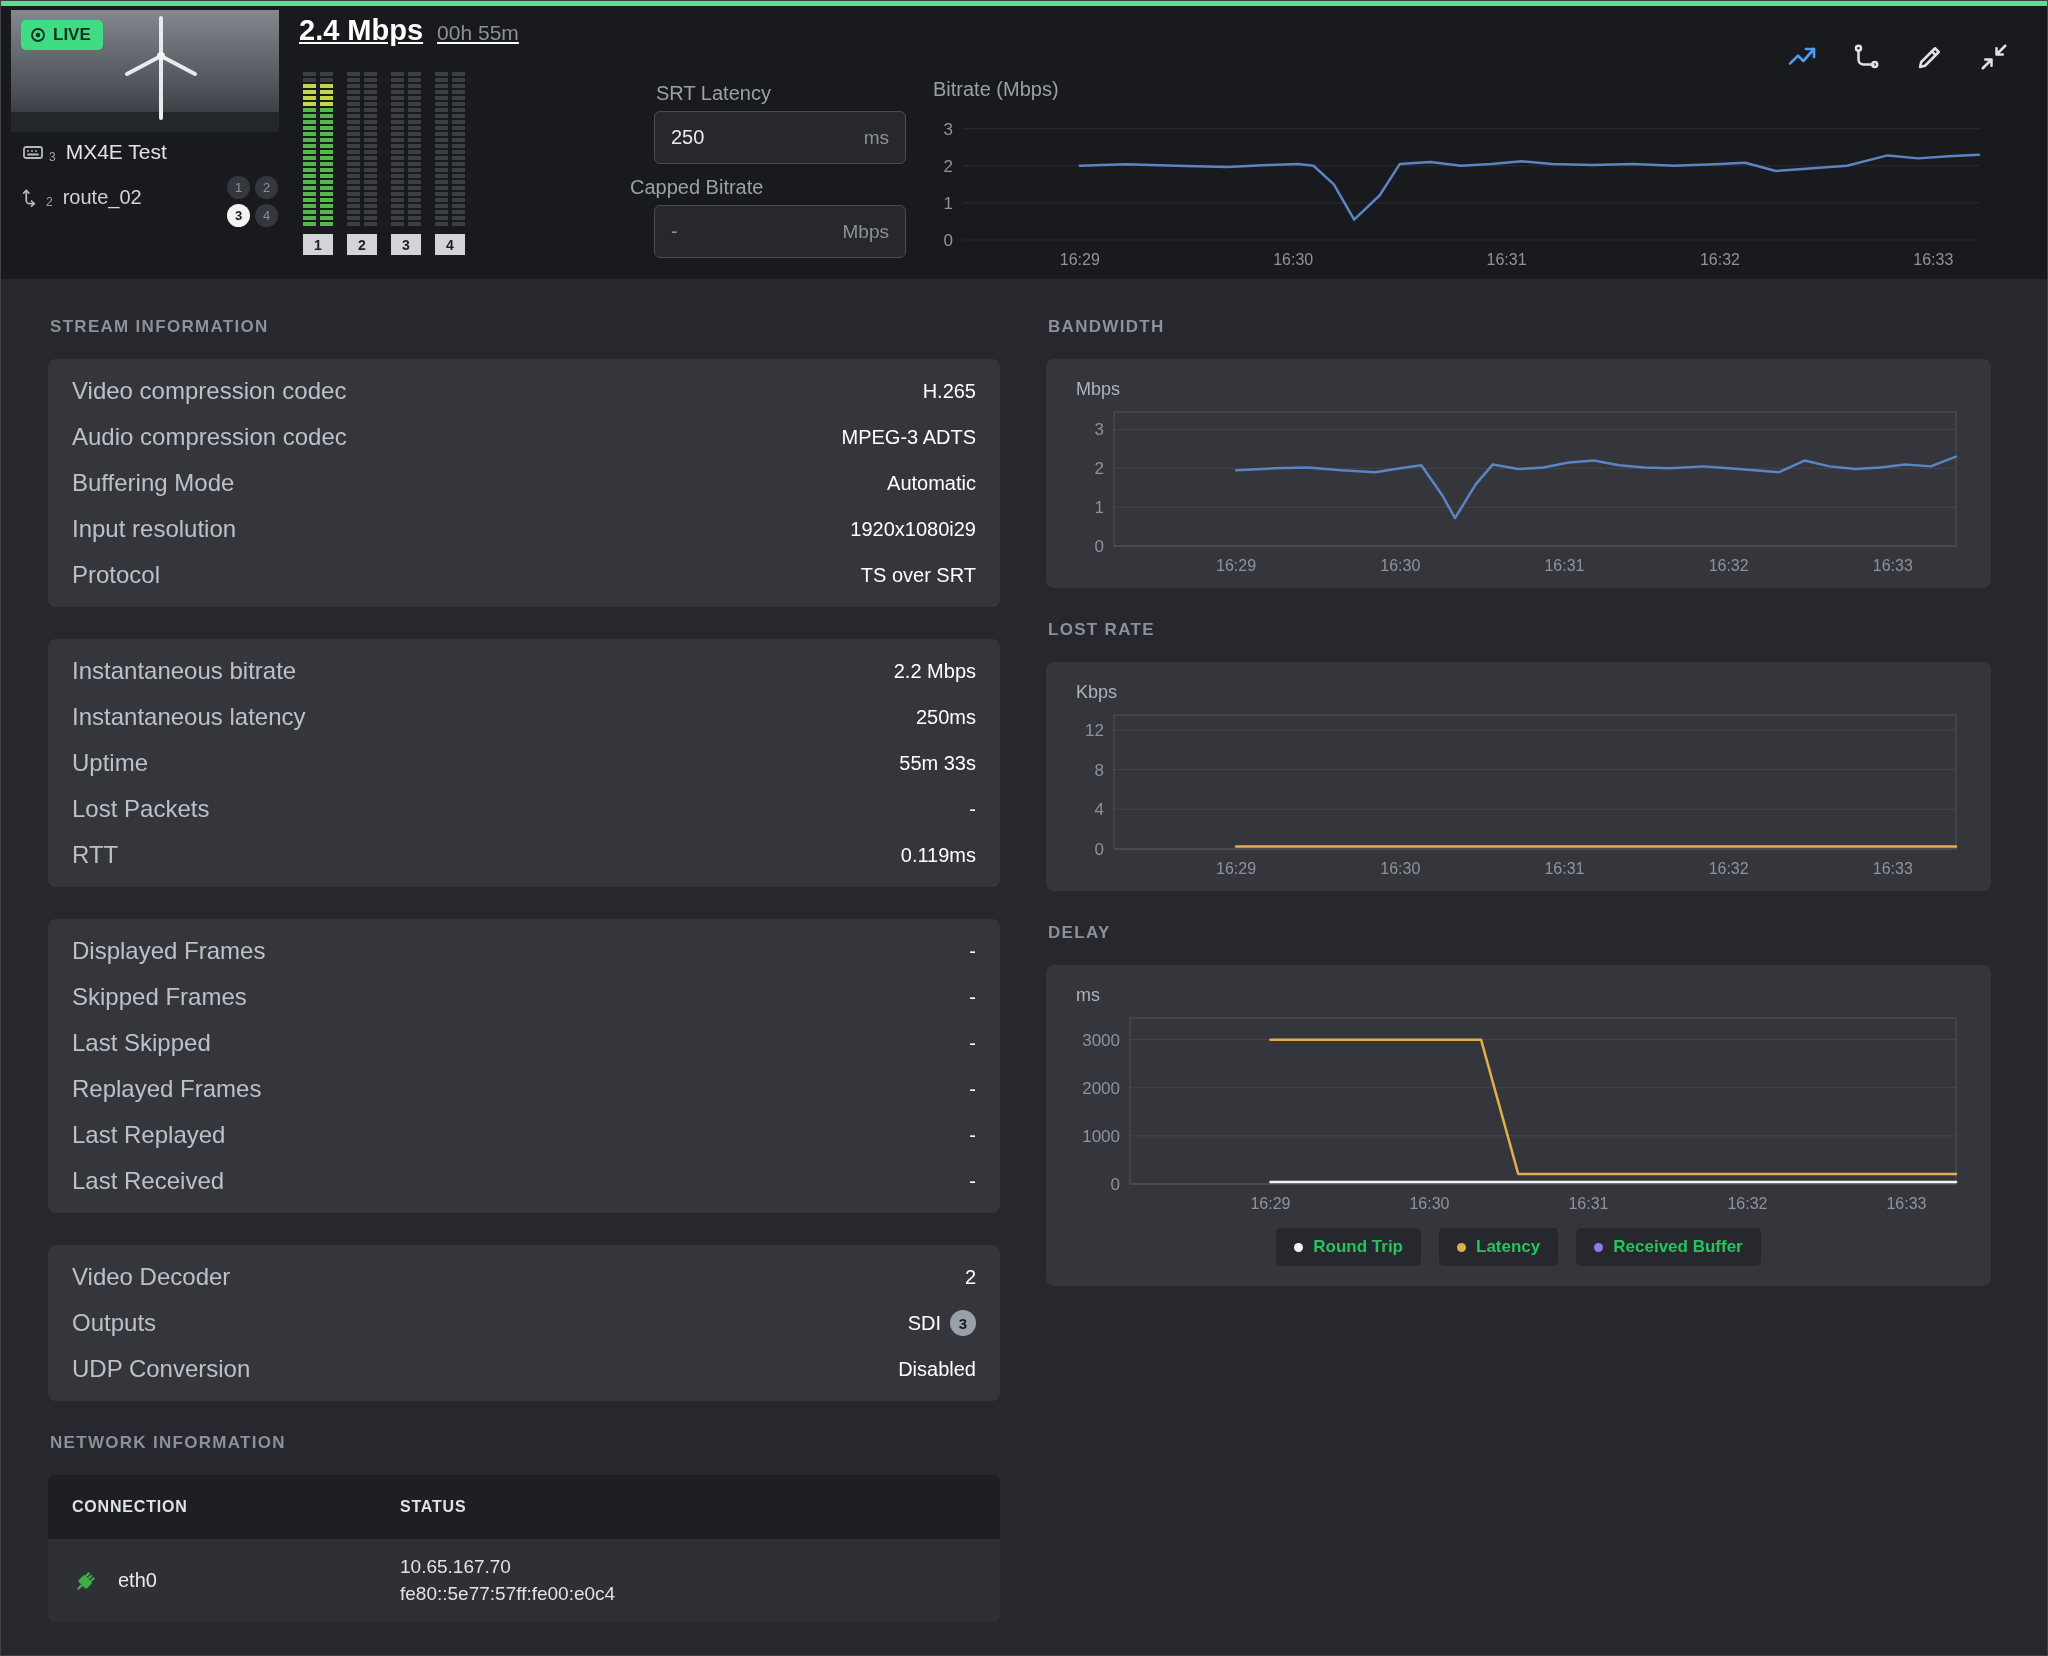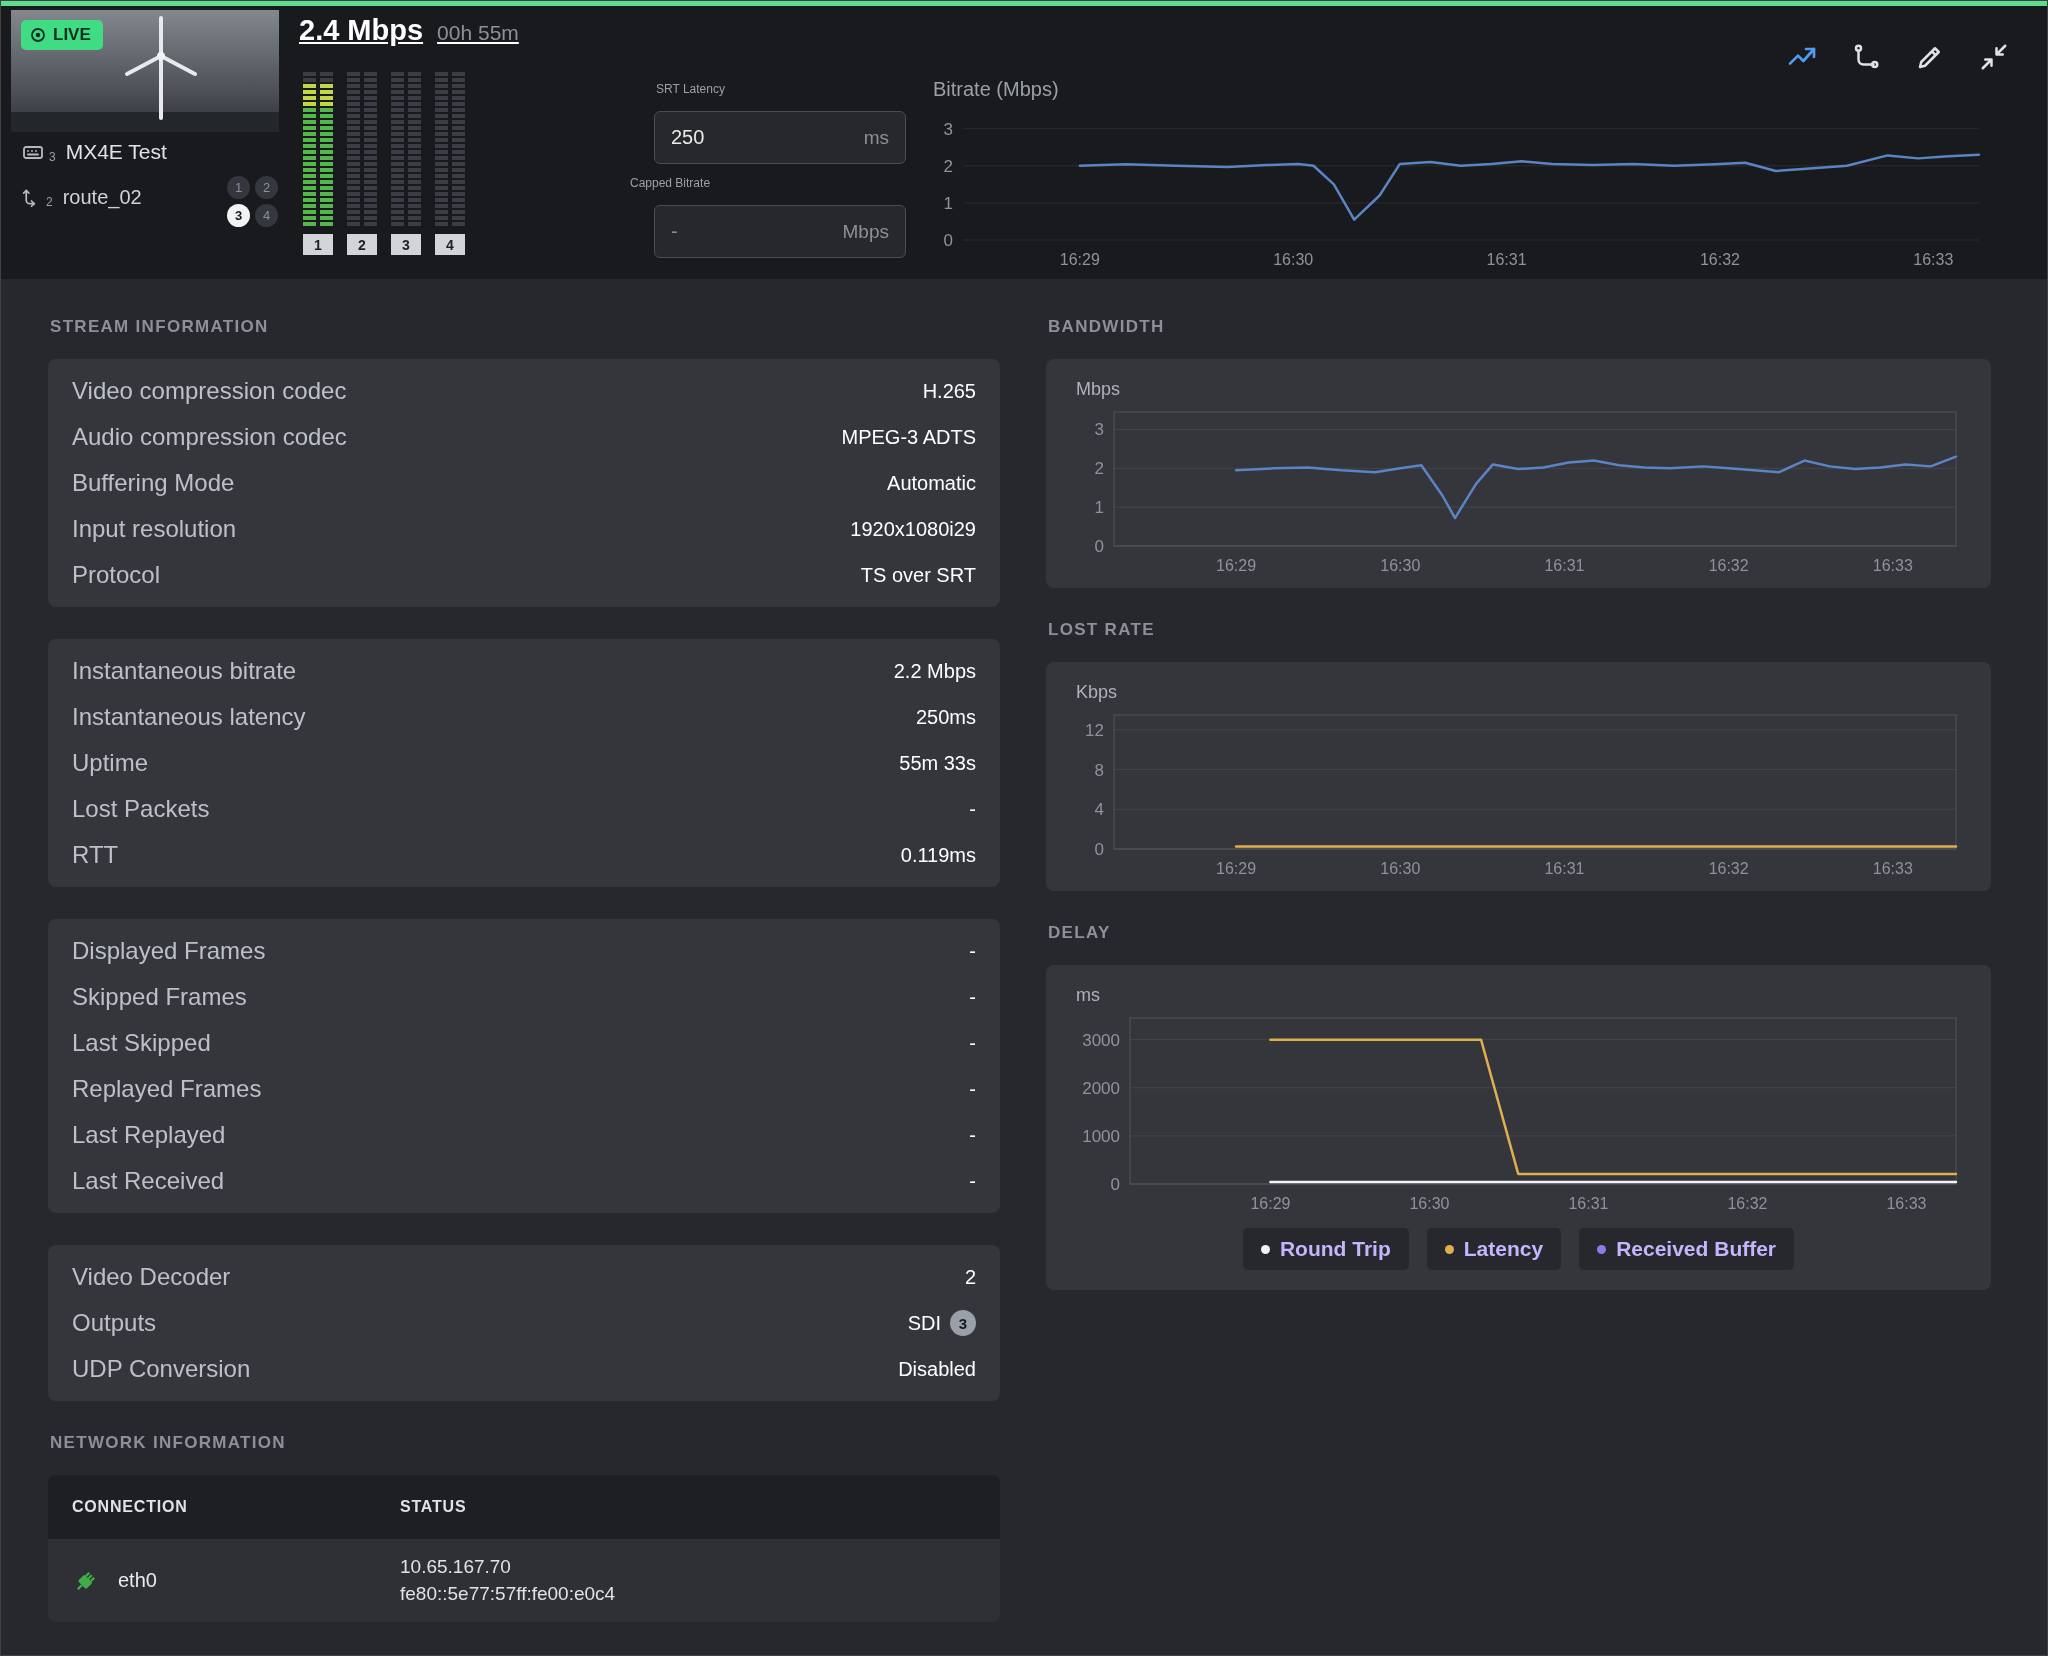--- a/index.html
+++ b/index.html
@@ -36,21 +36,21 @@
   .meter-bar { display:flex; flex-direction:column-reverse; gap:2px; width:13px; height:158px; }
   .meter-seg { height:4px; width:100%; background:#3b3e44; flex:none; }
   .meter-num { margin-top:8px; width:30px; height:21px; background:#d2d4d8; color:#1d1f24;
     font-size:14px; font-weight:bold; display:flex; align-items:center; justify-content:center; cursor:pointer; }
 
   .db-scale { position:absolute; left:516px; top:62px; width:90px; height:170px; }
   .db-axis { position:absolute; left:0; top:4px; height:160px; width:1px; background:#5a5e66; }
   .db-tick { position:absolute; left:0; width:8px; height:1px; background:#5a5e66; }
   .db-label { position:absolute; left:14px; color:#b4b9c0; font-size:16px; white-space:nowrap; }
 
-  .field-label { position:absolute; font-size:12px; color:#9aa0a8; }
+  .field-label { position:absolute; font-size:20px; color:#9aa0a8; }
   .input-box { position:absolute; width:252px; height:53px; background:#26282c; border:1px solid #494c52;
     border-radius:6px; display:flex; align-items:center; justify-content:space-between; padding:0 16px;
     font-size:20px; cursor:text; }
   .input-value { color:#e9eaec; }
   .input-unit { color:#8b9099; font-size:19px; }
 
   .header-chart-title { position:absolute; left:932px; top:72px; font-size:20px; color:#9aa0a8; }
   .header-chart { position:absolute; left:922px; top:98px; }
 
   .toolbar { position:absolute; right:36px; top:34px; display:flex; gap:30px; }
@@ -79,21 +79,21 @@
   .cell-connection { width:328px; display:flex; align-items:center; gap:18px; font-size:20px; color:#e9eaec; }
   .cell-status { font-size:19px; line-height:1.4; color:#dfe2e6; }
 
   .chart-card { background:#34363c; border-radius:8px; padding:16px 22px 8px; margin-bottom:32px; }
   .chart-unit { color:#aeb3ba; font-size:18px; margin:4px 0 4px 8px; }
   svg.chart { display:block; }
   svg text { font-family:"Liberation Sans", sans-serif; }
 
   .legend-row { display:flex; justify-content:center; gap:18px; padding:10px 0 12px; }
   .legend-pill { background:#26282d; border-radius:5px; padding:9px 18px; display:flex; align-items:center;
-    gap:10px; font-size:21px; font-weight:bold; color:#c4b5fd; cursor:pointer;text-align:right; }
+    gap:10px; font-size:17px; font-weight:bold; color:#22c55e; cursor:pointer;text-align:right; }
   .legend-dot { width:9px; height:9px; border-radius:50%; flex:none; }
 </style>
 </head>
 <body>
 
 <div class="top-accent" style="background: rgb(95, 220, 142);"></div>
 
 <div class="header-panel">
 
   <div class="thumb">

